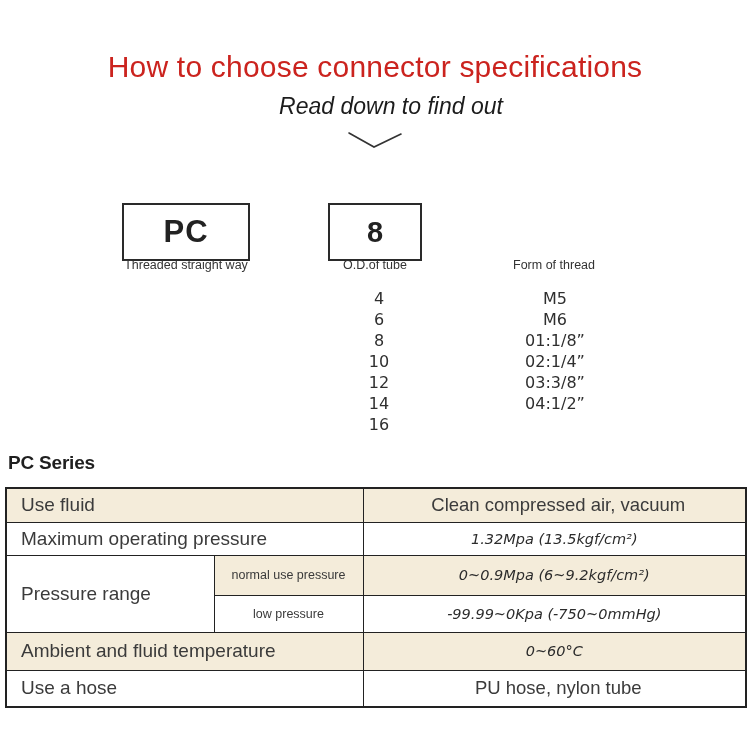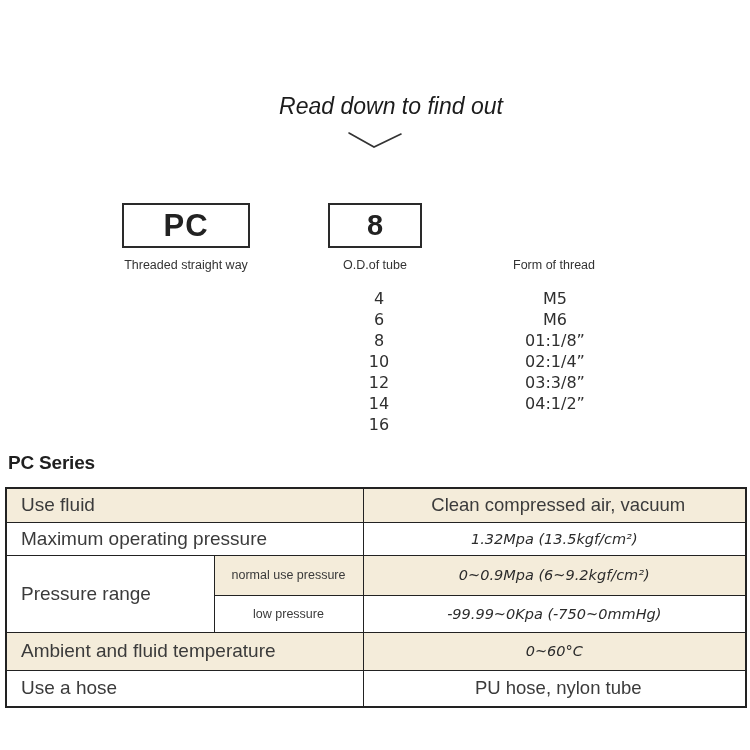--- a/index.html
+++ b/index.html
@@ -17,21 +17,21 @@
     position:absolute;left:0;top:50px;width:750px;text-align:center;
     font-size:30px;font-weight:400;color:var(--accent-red);letter-spacing:.2px;
   }
   .subtitle{
     position:absolute;left:16px;top:93px;width:750px;text-align:center;
     font-size:23px;font-weight:400;color:#1c1c1c;font-style:italic;
   }
   .chevron{position:absolute;left:346px;top:130px;}
 
   .code-box{
-    position:absolute;top:203px;height:45px;border:2px solid #2a2a2a;
+    position:absolute;top:203px;height:58px;border:2px solid #2a2a2a;
     display:flex;align-items:center;justify-content:center;background:#fff;
     font-weight:700;color:#222;
   }
   .box-pc{left:122px;width:128px;font-size:31px;letter-spacing:1px;}
   .box-8{left:328px;width:94px;font-size:29px;}
   .box-02{left:507px;width:93px;font-size:29px;letter-spacing:.5px;}
 
   .box-label{
     position:absolute;top:258px;transform:translateX(-50%);
     font-size:12.5px;color:#333;white-space:nowrap;
@@ -67,20 +67,21 @@
     font-family:"DejaVu Sans",sans-serif;font-size:14.5px;color:#2c2c2c;text-align:center;font-style:italic;
   }
   tr.h34{height:34px;} tr.h33{height:33px;} tr.h40{height:40px;}
   tr.h37{height:37px;} tr.h38{height:38px;margin-top:42px;} tr.h37b{height:37px;}
 </style>
 </head>
 <body>
 
 <div class="page">
 
+  <div class="title">How to choose connector specifications</div>
   <div class="subtitle">Read down to find out</div>
 
   <div class="chevron">
     <svg width="58" height="22" viewBox="0 0 58 22">
       <polyline points="3,3 28,17 55,4" fill="none" stroke="#333" stroke-width="1.6" stroke-linecap="round"></polyline>
     </svg>
   </div>
 
   <div class="code-box box-pc">
     <span>PC</span>

